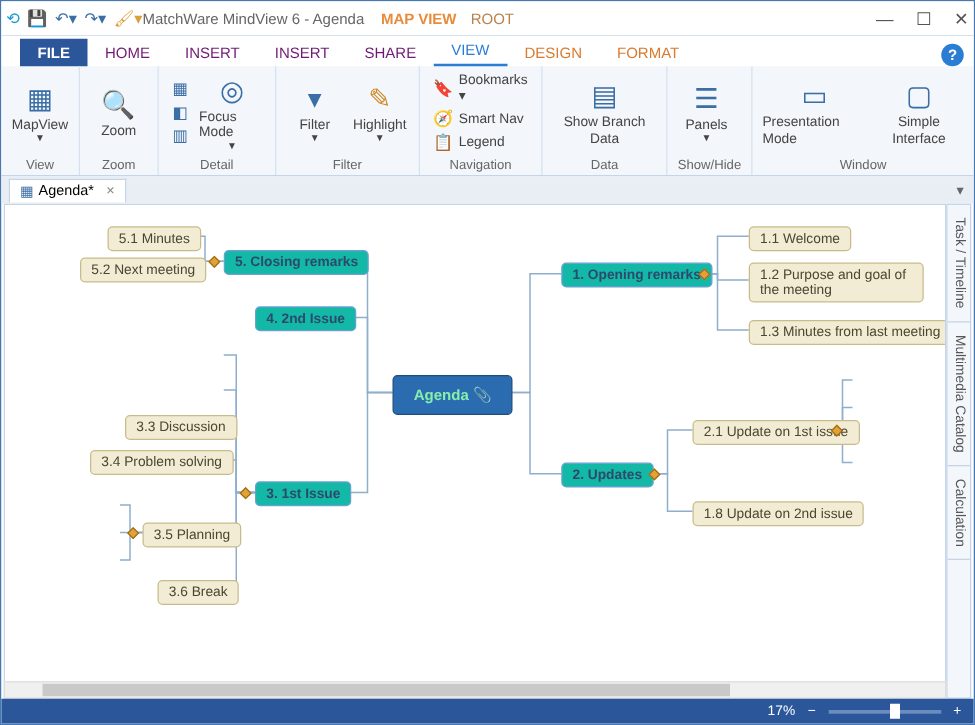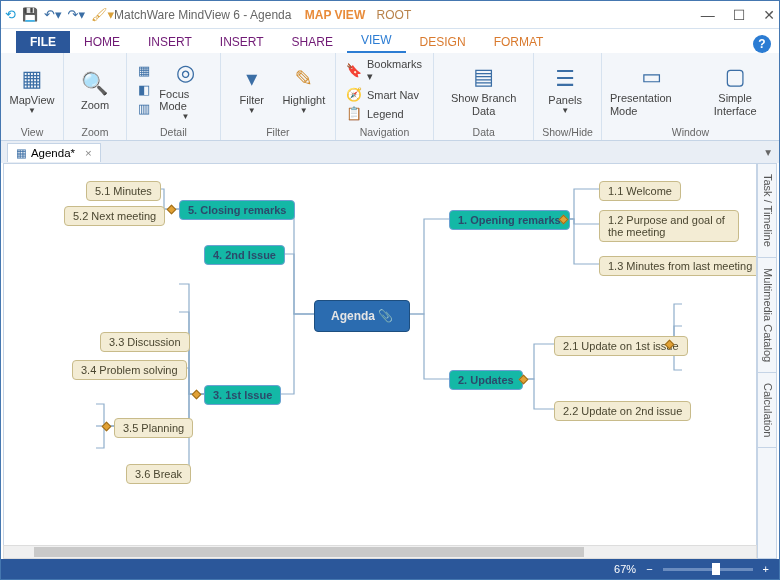--- a/index.html
+++ b/index.html
@@ -32,21 +32,21 @@
 
 .doctab{height:22px;background:#e9eef5;display:flex;align-items:center;padding-left:6px;font-size:11.5px}
 .doctab .dt{background:#fff;border:1px solid #c5d4e6;border-bottom:none;padding:2px 8px;display:flex;align-items:center;gap:4px}
 .doctab .x{margin-left:6px;color:#888;cursor:pointer}
 .doctab .drop{margin-left:auto;margin-right:8px;color:#666}
 
 .canvas-wrap{position:absolute;top:162px;left:2px;right:22px;bottom:20px;background:#fff;border:1px solid #c5d4e6;overflow:hidden}
 .canvas{position:relative;width:100%;height:100%}
 .node{position:absolute;border:1px solid;border-radius:4px;padding:3px 8px;font-size:11px;white-space:nowrap;background:#f3ecd4;border-color:#c8bb8a;color:#4a4630}
 .node.l1{background:#14b8a6;border-color:#6ca0d2;font-weight:600;color:#2c4a6b}
-.node.root{background:#2b6cb0;border-color:#1d4e7f;color:#e5e5e5;font-weight:700;padding:8px 16px;font-size:12px}
+.node.root{background:#2b6cb0;border-color:#1d4e7f;color:#86efac;font-weight:700;padding:8px 16px;font-size:12px}
 .joint{position:absolute;width:7px;height:7px;background:#e2a235;border:1px solid #9c6d1d;transform:rotate(45deg)}
 svg.links{position:absolute;inset:0;width:100%;height:100%;pointer-events:none}
 svg.links path{stroke:#8faecb;stroke-width:1.2;fill:none}
 
 .sidepanel{position:absolute;right:2px;top:162px;bottom:20px;width:20px;background:#f3f6fa;border:1px solid #c5d4e6;display:flex;flex-direction:column}
 .sidetab{flex:0 0 auto;writing-mode:vertical-rl;font-size:11px;color:#555;padding:10px 2px;border-bottom:1px solid #c5d4e6;text-align:center;cursor:pointer}
 
 .status{position:absolute;bottom:0;left:0;right:0;height:20px;background:#2b579a;color:#fff;display:flex;align-items:center;justify-content:flex-end;padding:0 10px;font-size:11px;gap:10px}
 .slider{width:90px;height:3px;background:#6a8cbf;position:relative}
 .slider .thumb{position:absolute;width:8px;height:12px;background:#fff;top:-5px;left:55%}
@@ -256,21 +256,21 @@
 <div class="node l1" style="left:445px;top:46px">1.  Opening remarks</div>
 <div class="joint" style="left:556px;top:52px"></div>
 <div class="node" style="left:595px;top:17px">1.1  Welcome</div>
 <div class="node" style="left:595px;top:46px;white-space:normal;width:140px;line-height:1.1">1.2  Purpose and goal of the meeting</div>
 <div class="node" style="left:595px;top:92px">1.3  Minutes from last meeting</div>
 
 <div class="node l1" style="left:445px;top:206px">2.  Updates</div>
 <div class="joint" style="left:516px;top:212px"></div>
 <div class="node" style="left:550px;top:172px">2.1  Update on 1st issue</div>
 <div class="joint" style="left:662px;top:177px"></div>
-<div class="node" style="left:550px;top:237px">2.2  Update on 2nd issue</div>
+<div class="node" style="left:550px;top:237px">1.8  Update on 2nd issue</div>
 <div style="position:absolute;left:678px;top:133px;font-size:10.5px;color:#555"></div>
 <div style="position:absolute;left:678px;top:155px;font-size:10.5px;color:#555"></div>
 <div style="position:absolute;left:678px;top:177px;font-size:10.5px;color:#555"></div>
 <div style="position:absolute;left:678px;top:199px;font-size:10.5px;color:#555"></div>
 
 <div class="node l1" style="left:175px;top:36px">5.  Closing remarks</div>
 <div class="joint" style="left:164px;top:42px"></div>
 <div class="node" style="left:82px;top:17px">5.1  Minutes</div>
 <div class="node" style="left:60px;top:42px">5.2  Next meeting</div>
 
@@ -293,19 +293,19 @@
   <div class="sidetab">Task / Timeline</div>
   <div class="sidetab">Multimedia Catalog</div>
   <div class="sidetab">Calculation</div>
 </div>
 
 <div class="hscroll">
     <div class="thumb"></div>
   </div>
 
 <div class="status">
-  <span>67%</span>
+  <span>17%</span>
   <span>−</span>
   <div class="slider">
       <div class="thumb"></div>
     </div>
   <span>+</span>
 </div>
 
 </body></html>

